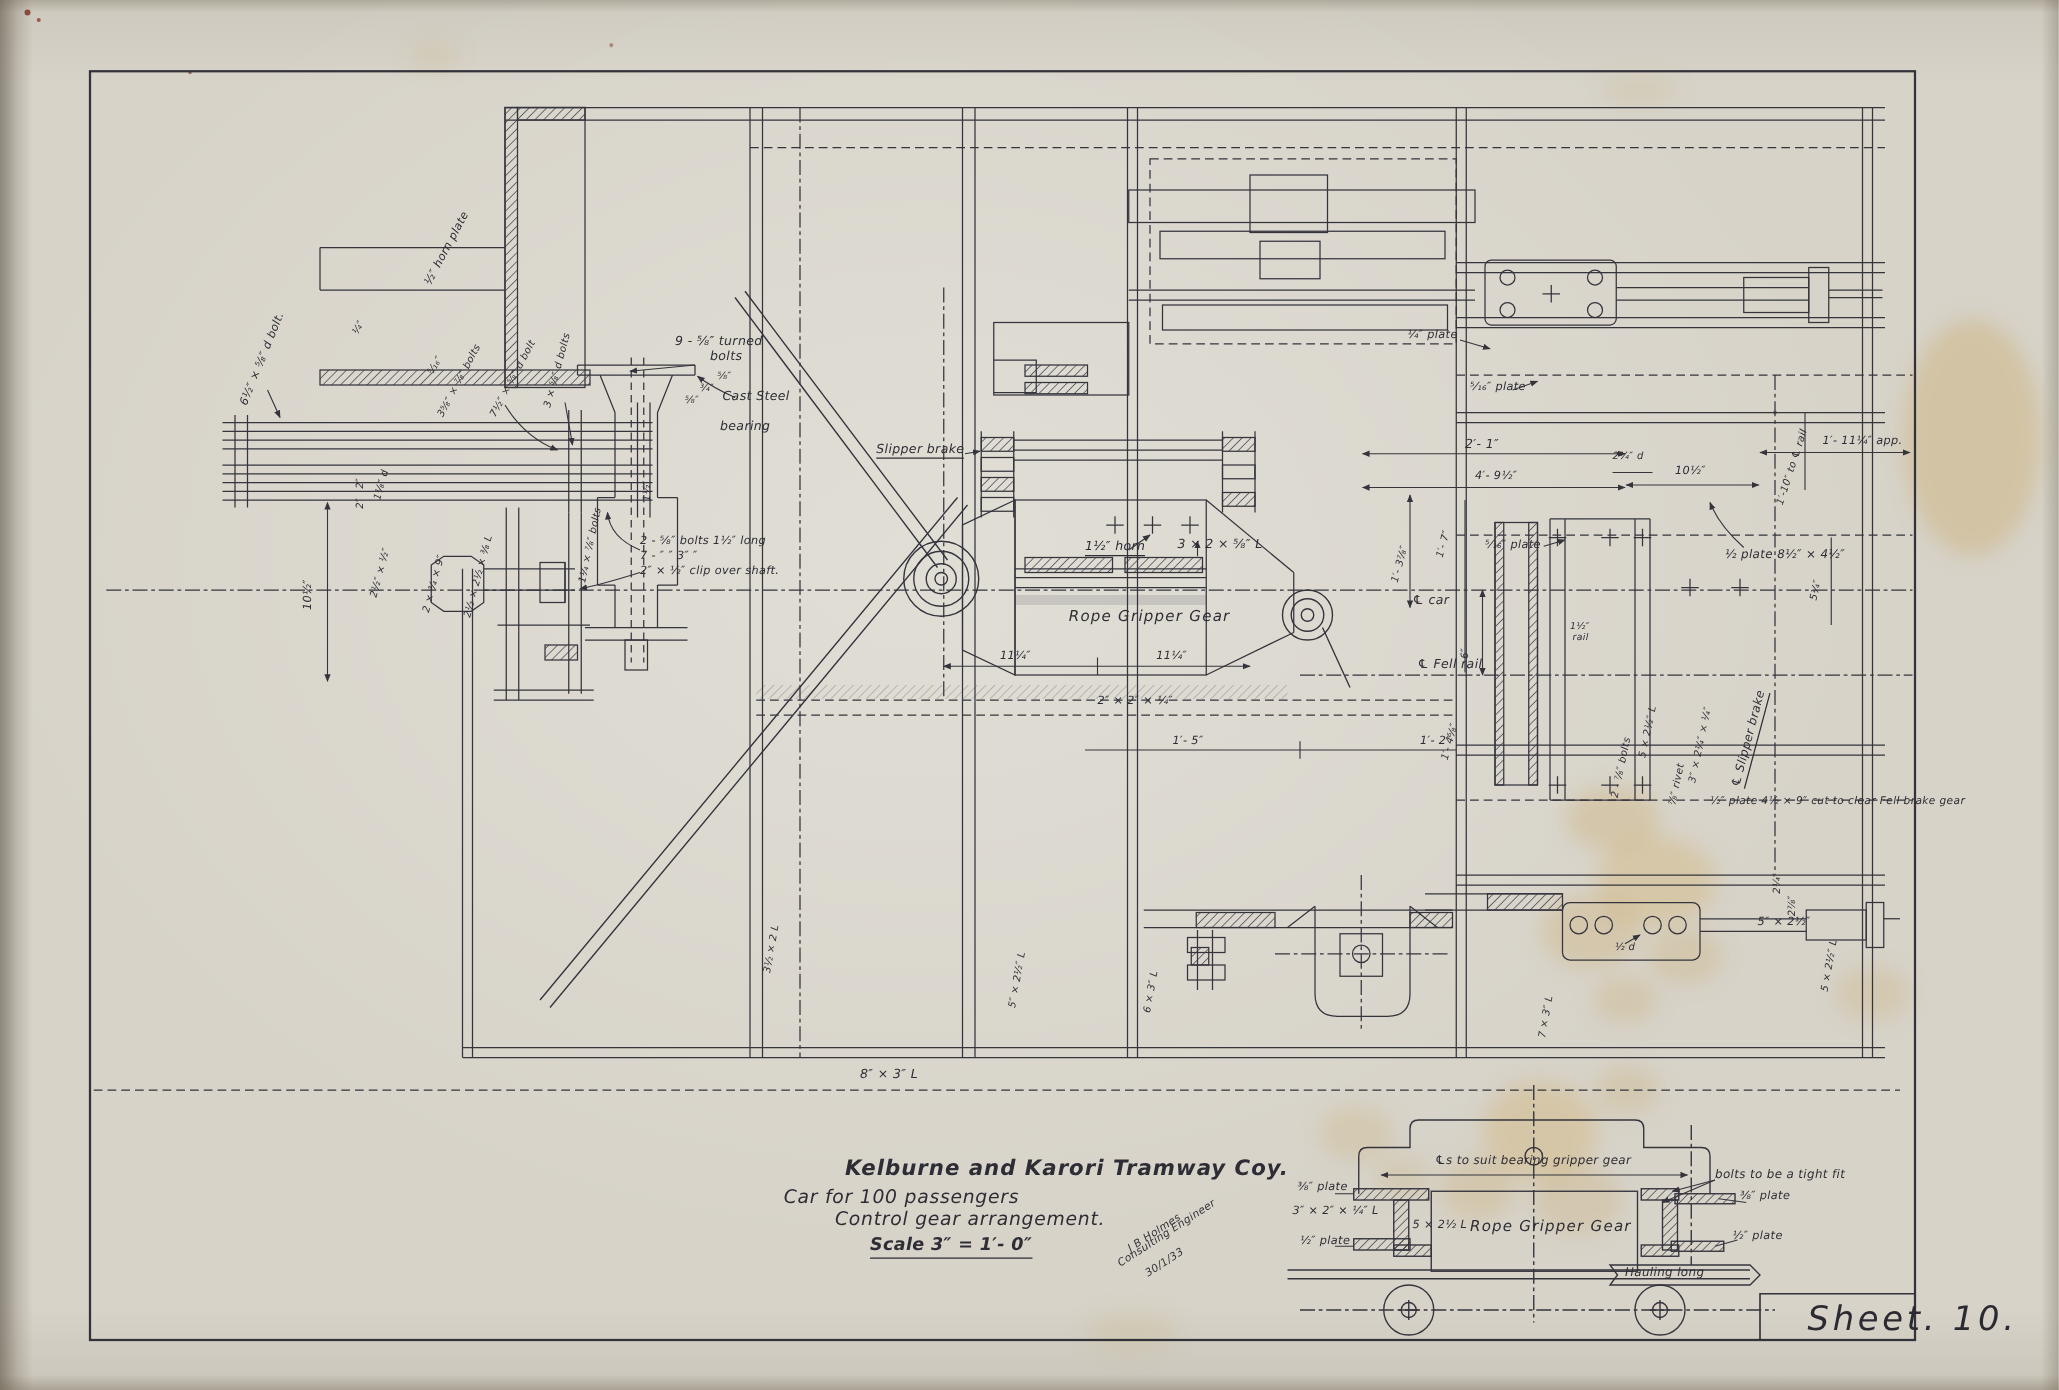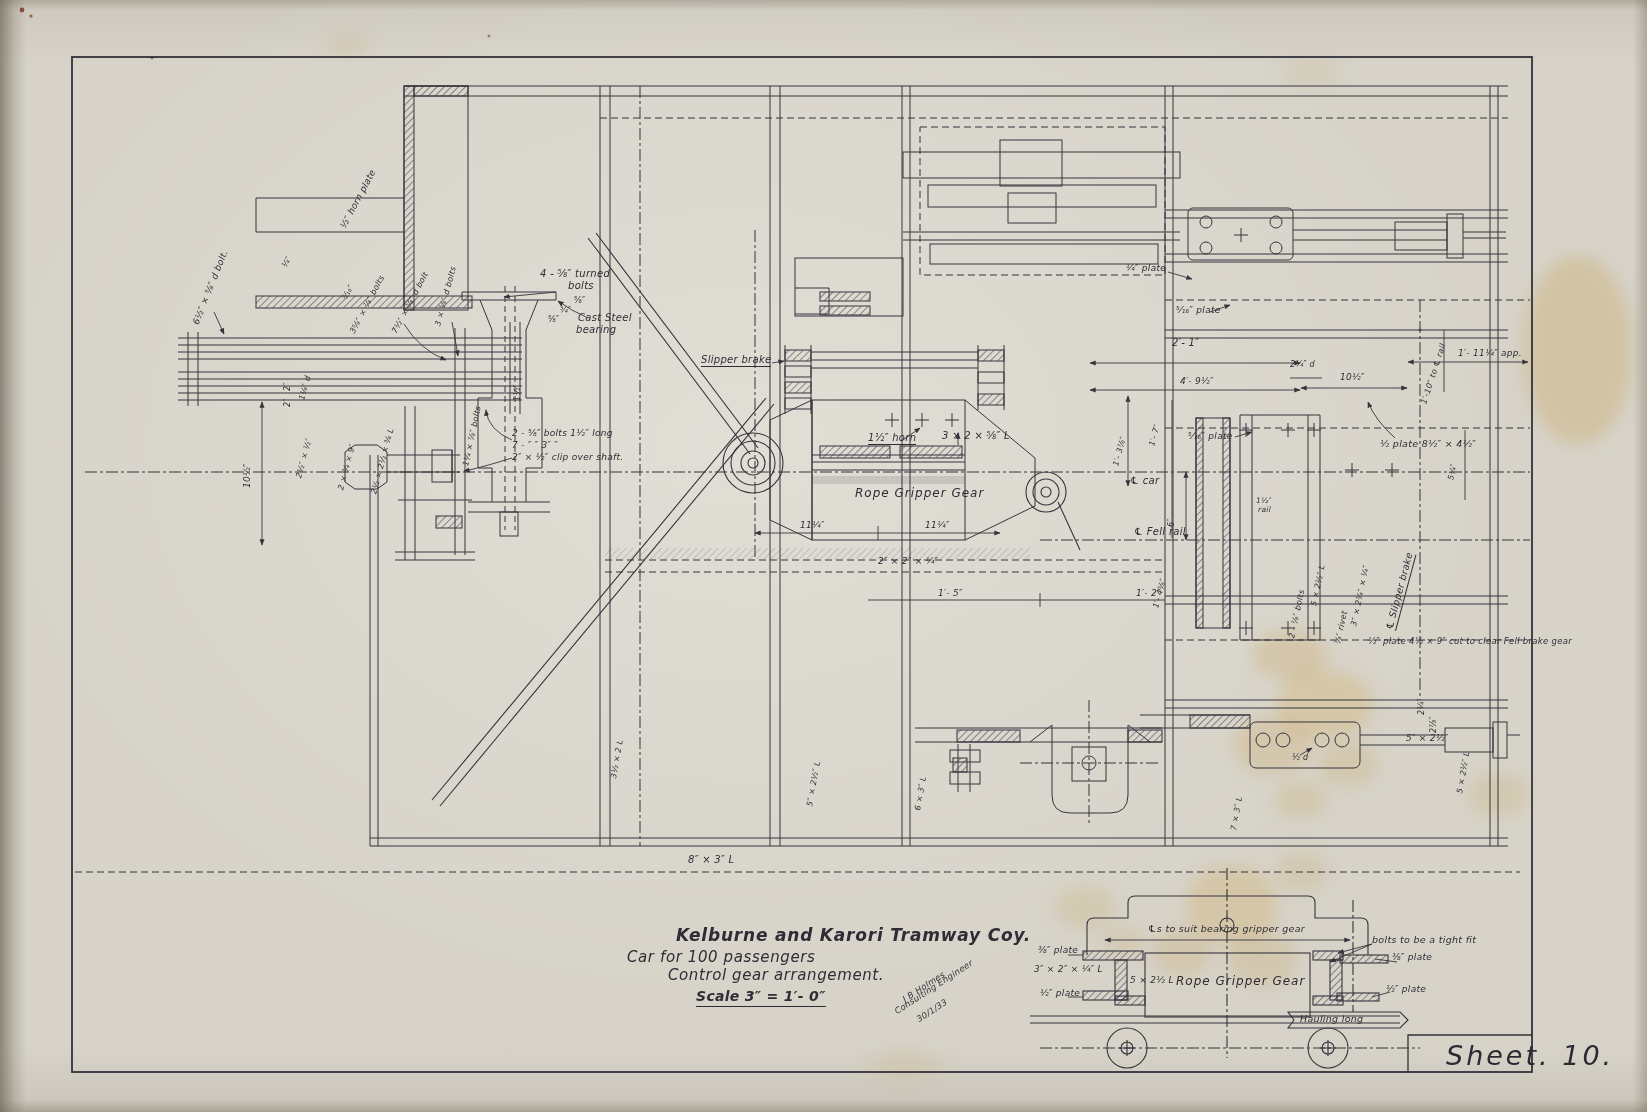--- a/index.html
+++ b/index.html
@@ -272,27 +272,27 @@
 
   <div id="labels">
 
     <div class="lbl" style="left:347px;top:220px;transform:rotate(-62deg)">½″ horn plate</div>
     <div class="lbl s8" style="left:288px;top:260px;transform:rotate(-62deg)">¼″</div>
     <div class="lbl" style="left:200px;top:316px;transform:rotate(-68deg)">6½″ × ⅝″ d bolt.</div>
     <div class="lbl s8" style="left:348px;top:292px;transform:rotate(-60deg)">⁵⁄₁₆″</div>
     <div class="lbl s8" style="left:356px;top:326px;transform:rotate(-62deg)">3⅝″ × ⅞″ bolts</div>
     <div class="lbl s8" style="left:398px;top:326px;transform:rotate(-62deg)">7½″ × ⅝″ d bolt</div>
     <div class="lbl s8" style="left:442px;top:318px;transform:rotate(-75deg)">3 × ⅝″ d bolts</div>
-    <div class="lbl s10" style="left:540px;top:268px">4 - ⅝″ turned</div>
+    <div class="lbl s10" style="left:540px;top:268px">9 - ⅝″ turned</div>
     <div class="lbl s10" style="left:568px;top:280px">bolts</div>
     <div class="lbl s8" style="left:574px;top:296px">⅝″</div>
     <div class="lbl s8" style="left:560px;top:306px">¾″</div>
     <div class="lbl s8" style="left:548px;top:315px">⅝″</div>
     <div class="lbl s10" style="left:578px;top:312px">Cast Steel</div>
-    <div class="lbl s10" style="left:576px;top:324px">bearing</div>
+    <div class="lbl s10" style="left:576px;top:336px">bearing</div>
     <div class="lbl s8" style="left:522px;top:392px;transform:rotate(-90deg)">1½″</div>
     <div class="lbl" style="left:512px;top:428px">2 - ⅝″ bolts 1½″ long</div>
     <div class="lbl" style="left:512px;top:440px">7 -  ″    ″    3″  ″</div>
     <div class="lbl" style="left:512px;top:452px">2″ × ½″ clip over shaft.</div>
     <div class="lbl s8" style="left:470px;top:458px;transform:rotate(-78deg)">1¼ × ⅞″ bolts</div>
     <div class="lbl s8" style="left:292px;top:382px;transform:rotate(-90deg)">2″</div>
     <div class="lbl s8" style="left:292px;top:398px;transform:rotate(-90deg)">2″</div>
     <div class="lbl s8" style="left:306px;top:392px;transform:rotate(-75deg)">1⅛″ d</div>
     <div class="lbl" style="left:252px;top:478px;transform:rotate(-90deg)">10½″</div>
     <div class="lbl s8" style="left:303px;top:470px;transform:rotate(-75deg)">2½″ × ½″</div>
@@ -302,21 +302,21 @@
     <div class="lbl s10 ul" style="left:701px;top:354px">Slipper brake</div>
     <div class="lbl s10 ul" style="left:868px;top:432px">1½″ horn</div>
     <div class="lbl s10" style="left:942px;top:430px">3 × 2 × ⅝″ L</div>
     <div class="lbl s12" style="left:855px;top:486px;letter-spacing:1px">Rope Gripper Gear</div>
     <div class="lbl" style="left:800px;top:520px">11¼″</div>
     <div class="lbl" style="left:925px;top:520px">11¼″</div>
     <div class="lbl" style="left:878px;top:556px">2″ × 2″ × ¼″</div>
     <div class="lbl" style="left:938px;top:588px">1′- 5″</div>
     <div class="lbl" style="left:1136px;top:588px">1′- 2″</div>
 
-    <div class="lbl s10" style="left:1172px;top:337px">2′- 1″</div>
+    <div class="lbl s10" style="left:1172px;top:350px">2′- 1″</div>
     <div class="lbl" style="left:1180px;top:376px">4′- 9½″</div>
     <div class="lbl s8" style="left:1120px;top:458px;transform:rotate(-75deg)">1′- 3⅞″</div>
     <div class="lbl s8" style="left:1156px;top:438px;transform:rotate(-75deg)">1′- 7″</div>
     <div class="lbl" style="left:1188px;top:431px">⁵⁄₁₆″ plate</div>
     <div class="lbl s10" style="left:1130px;top:475px">℄ car</div>
     <div class="lbl s8" style="left:1176px;top:518px;transform:rotate(-90deg)">6″</div>
     <div class="lbl s10" style="left:1134px;top:526px">℄ Fell rail</div>
     <div class="lbl s8" style="left:1160px;top:600px;transform:rotate(-75deg)">1′- 4⅝″</div>
     <div class="lbl s8" style="left:1290px;top:360px">2¾″ d</div>
     <div class="lbl" style="left:1340px;top:372px">10½″</div>

